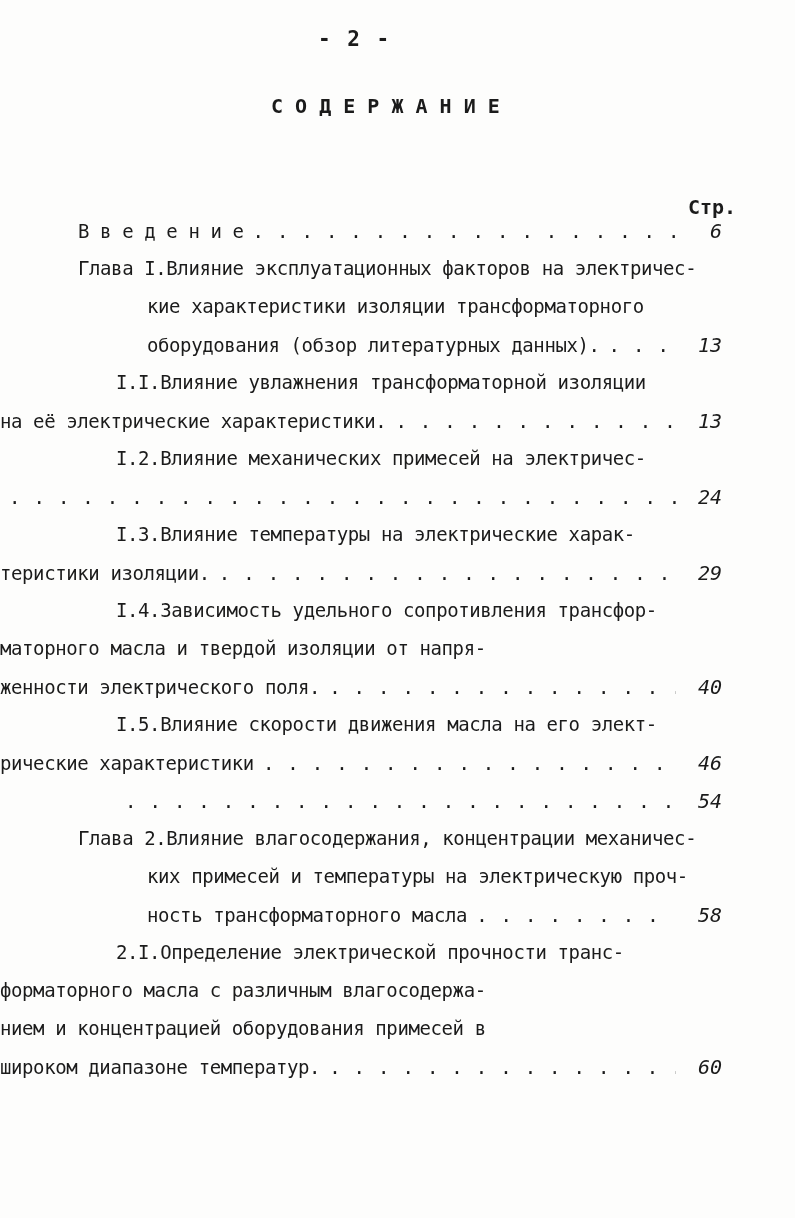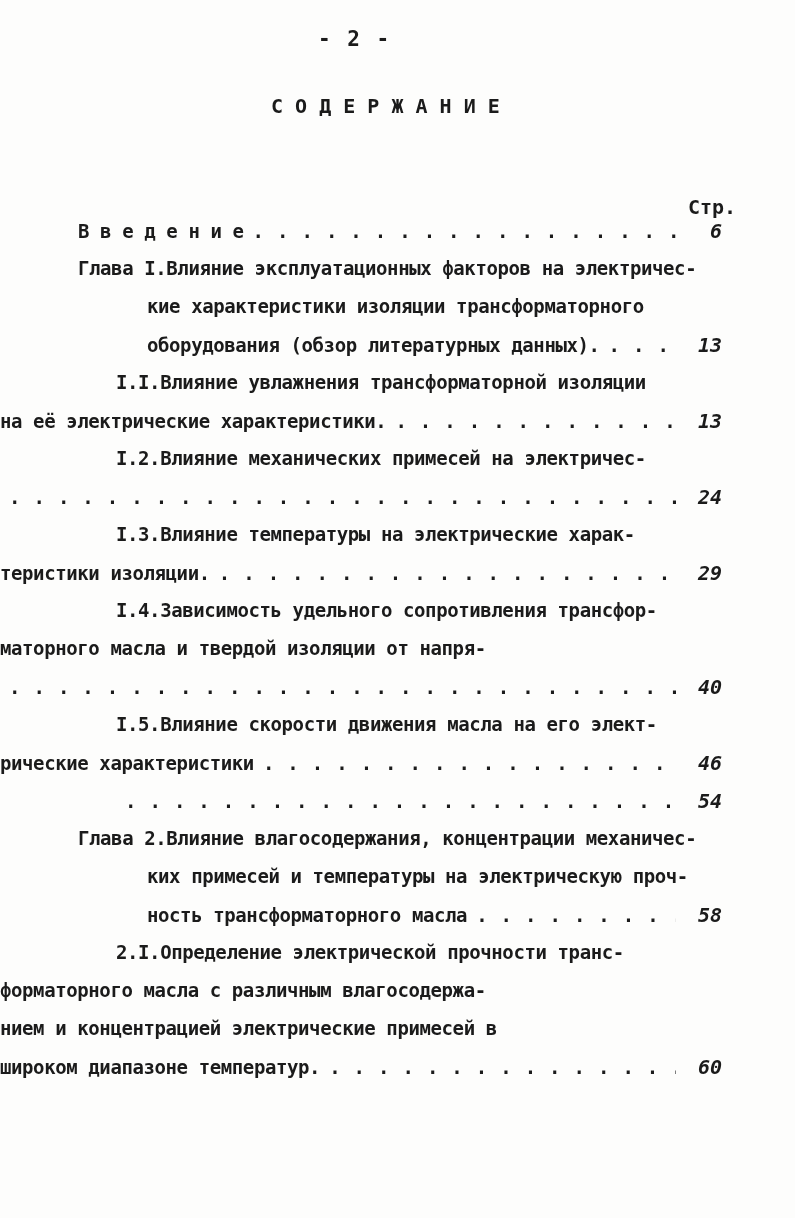--- a/index.html
+++ b/index.html
@@ -51,21 +51,21 @@
     left: 0;
     width: 722px;
   }
   .line {
     display: flex;
     align-items: baseline;
     box-sizing: border-box;
     height: 38px;
     padding-top: 9px;
     font-size: 19px;
-    font-weight: bold;
+    font-weight: normal;
     letter-spacing: -0.4px;
     white-space: pre;
   }
   .ind-0 { padding-left: 78px; }
   .ind-1 { padding-left: 147px; }
   .ind-2 { padding-left: 116px; }
   .ind-3 { }
   .txt {
     flex: 0 0 auto;
   }
@@ -108,34 +108,34 @@
         <div class="line ind-2"><span class="txt">I.2.Влияние механических примесей на электричес-</span></div>
         <div class="line ind-3"><span class="leader">..................................................</span><span class="pagenum">24</span></div>
       </div>
       <div>
         <div class="line ind-2"><span class="txt">I.3.Влияние температуры на электрические харак-</span></div>
         <div class="line ind-3"><span class="txt">теристики изоляции.</span><span class="leader">..................................................</span><span class="pagenum">29</span></div>
       </div>
       <div>
         <div class="line ind-2"><span class="txt">I.4.Зависимость удельного сопротивления трансфор-</span></div>
         <div class="line ind-3"><span class="txt">маторного масла и твердой изоляции от напря-</span></div>
-        <div class="line ind-3"><span class="leader">..................................................</span><span class="pagenum">40</span></div>
+        <div class="line ind-3"><span class="txt">женности электрического поля.</span><span class="leader">..................................................</span><span class="pagenum">40</span></div>
       </div>
       <div>
         <div class="line ind-2"><span class="txt">I.5.Влияние скорости движения масла на его элект-</span></div>
         <div class="line ind-3"><span class="txt">рические характеристики</span><span class="leader">..................................................</span><span class="pagenum">46</span></div>
       </div>
       <div>
         <div class="line ind-2"><span class="leader">..................................................</span><span class="pagenum">54</span></div>
       </div>
       <div>
         <div class="line ind-0"><span class="txt">Глава 2.Влияние влагосодержания, концентрации механичес-</span></div>
         <div class="line ind-1"><span class="txt">ких примесей и температуры на электрическую проч-</span></div>
         <div class="line ind-1"><span class="txt">ность трансформаторного масла</span><span class="leader">..................................................</span><span class="pagenum">58</span></div>
       </div>
       <div>
         <div class="line ind-2"><span class="txt">2.I.Определение электрической прочности транс-</span></div>
         <div class="line ind-3"><span class="txt">форматорного масла с различным влагосодержа-</span></div>
-        <div class="line ind-3"><span class="txt">нием и концентрацией электрические примесей в</span></div>
+        <div class="line ind-3"><span class="txt">нием и концентрацией оборудования примесей в</span></div>
         <div class="line ind-3"><span class="txt">широком диапазоне температур.</span><span class="leader">..................................................</span><span class="pagenum">60</span></div>
       </div>
     </div>
 </div>
 
 </body></html>

